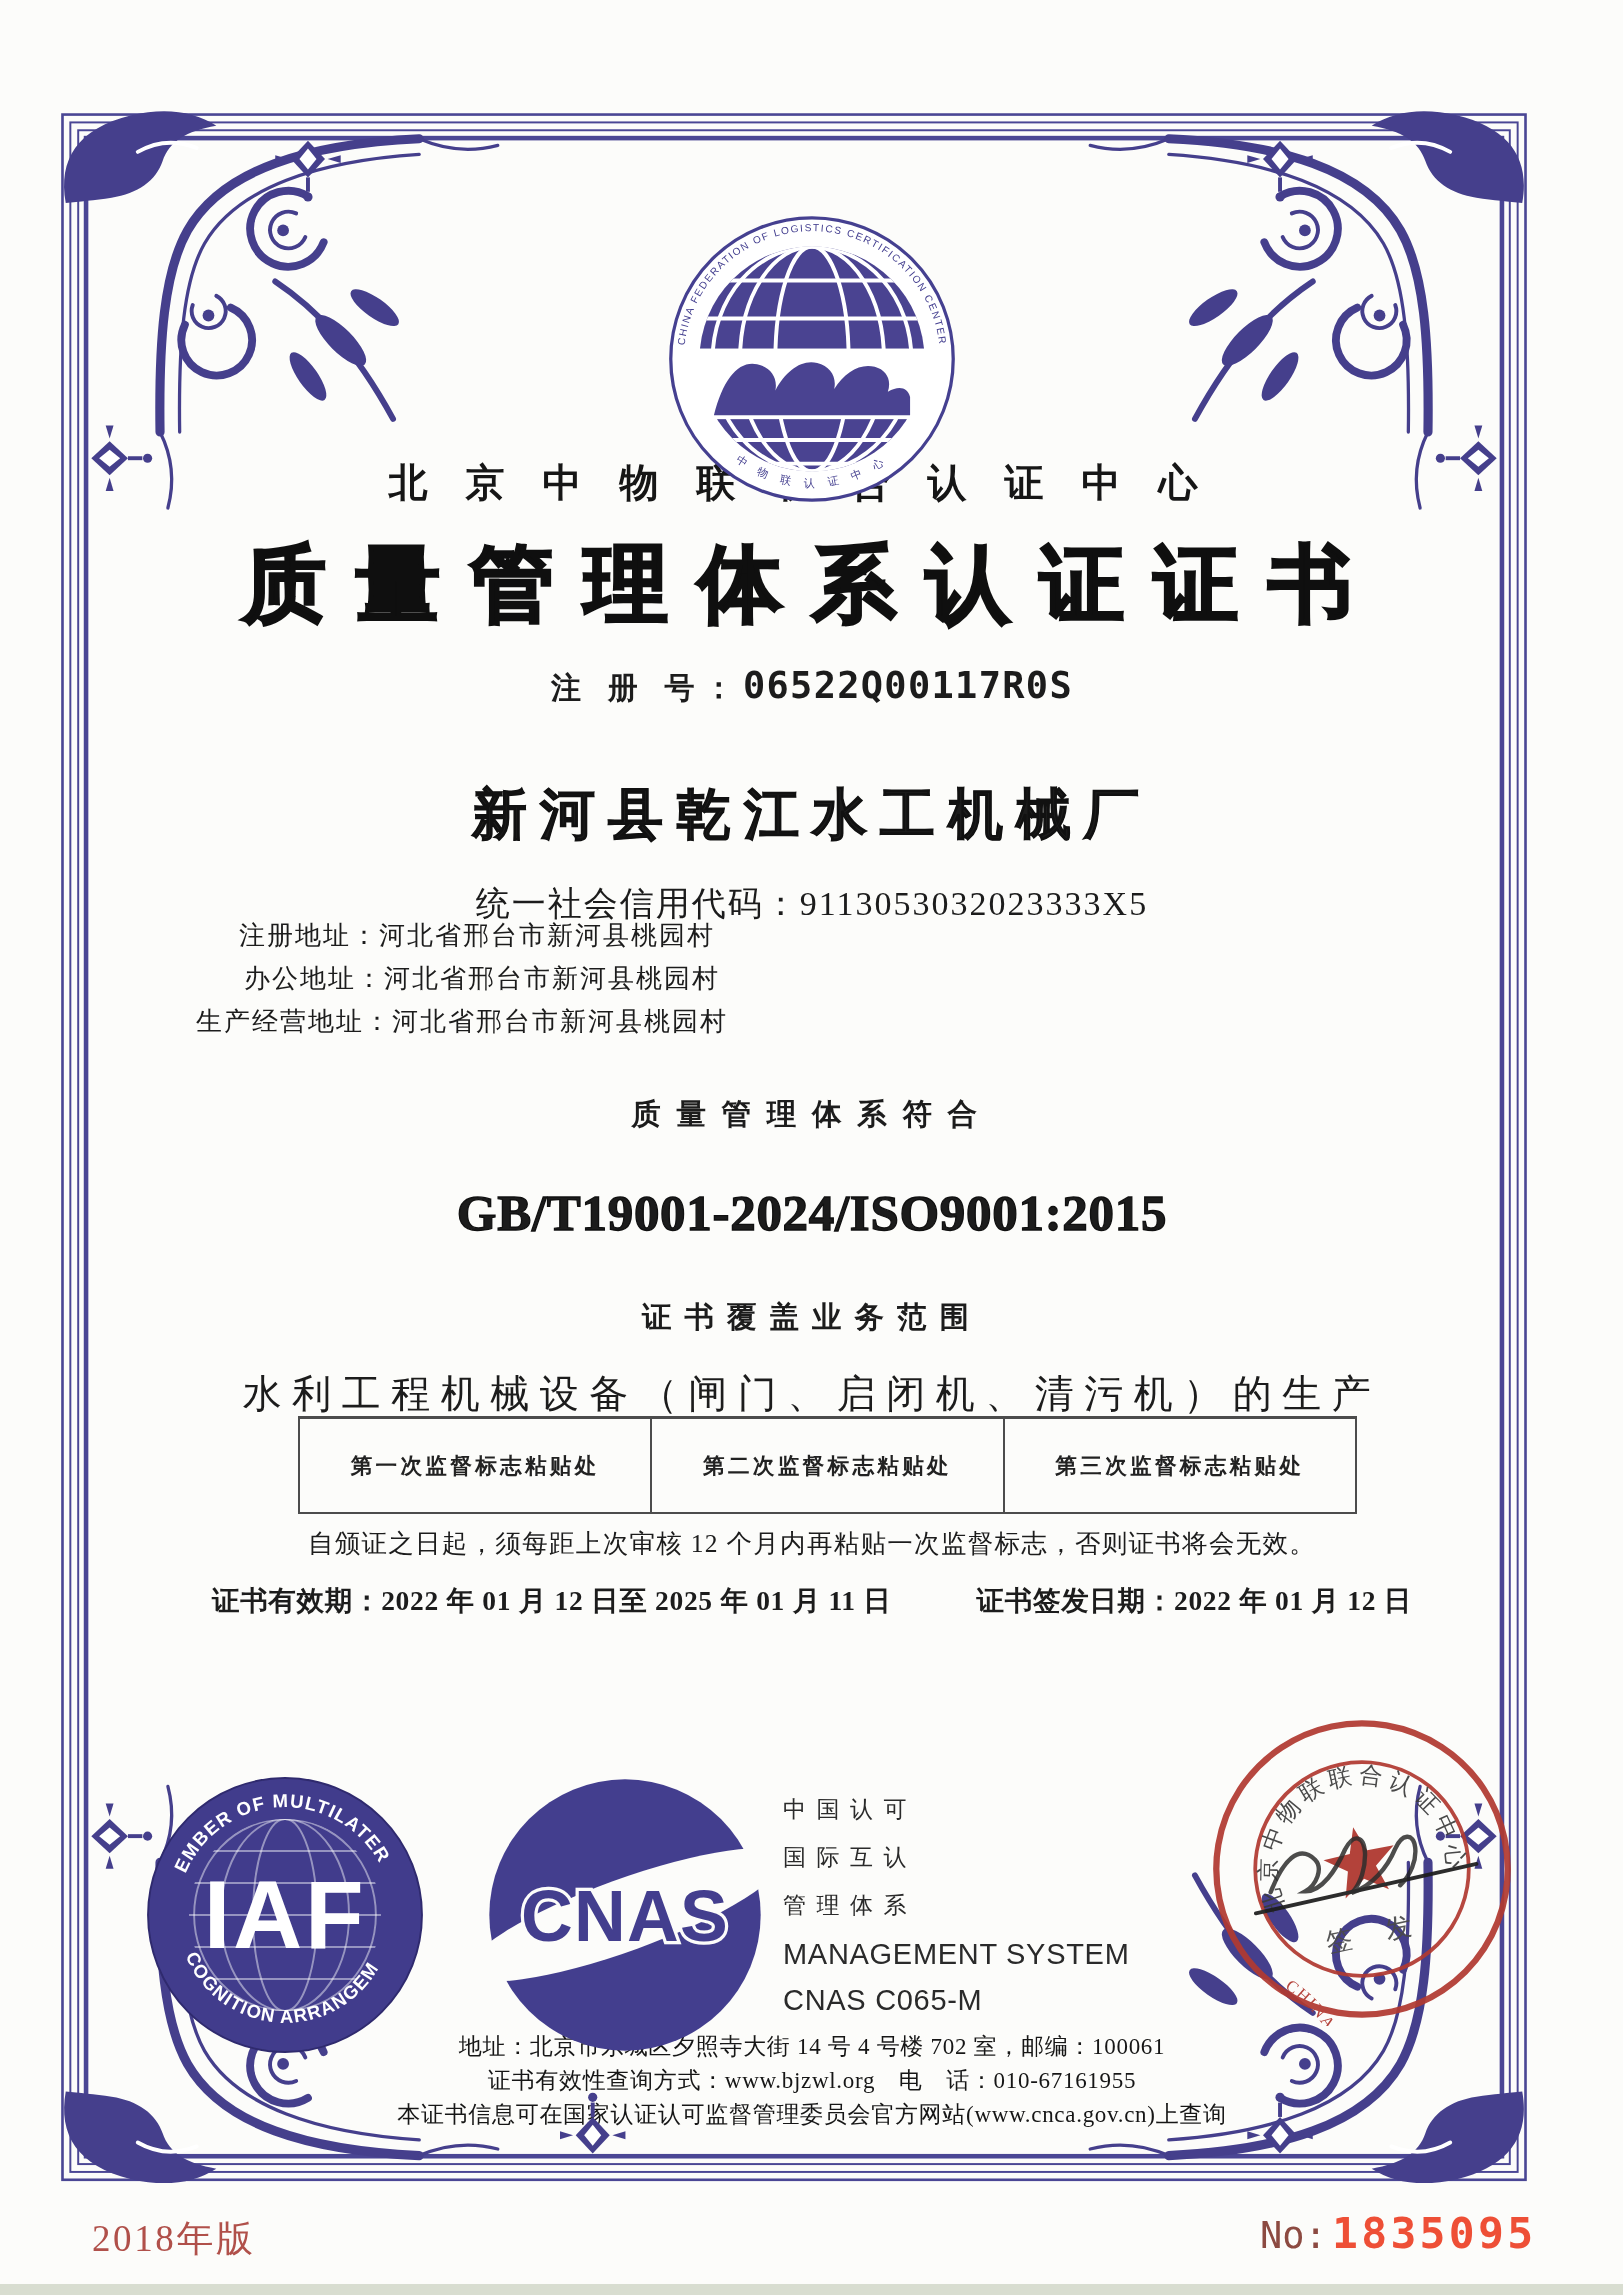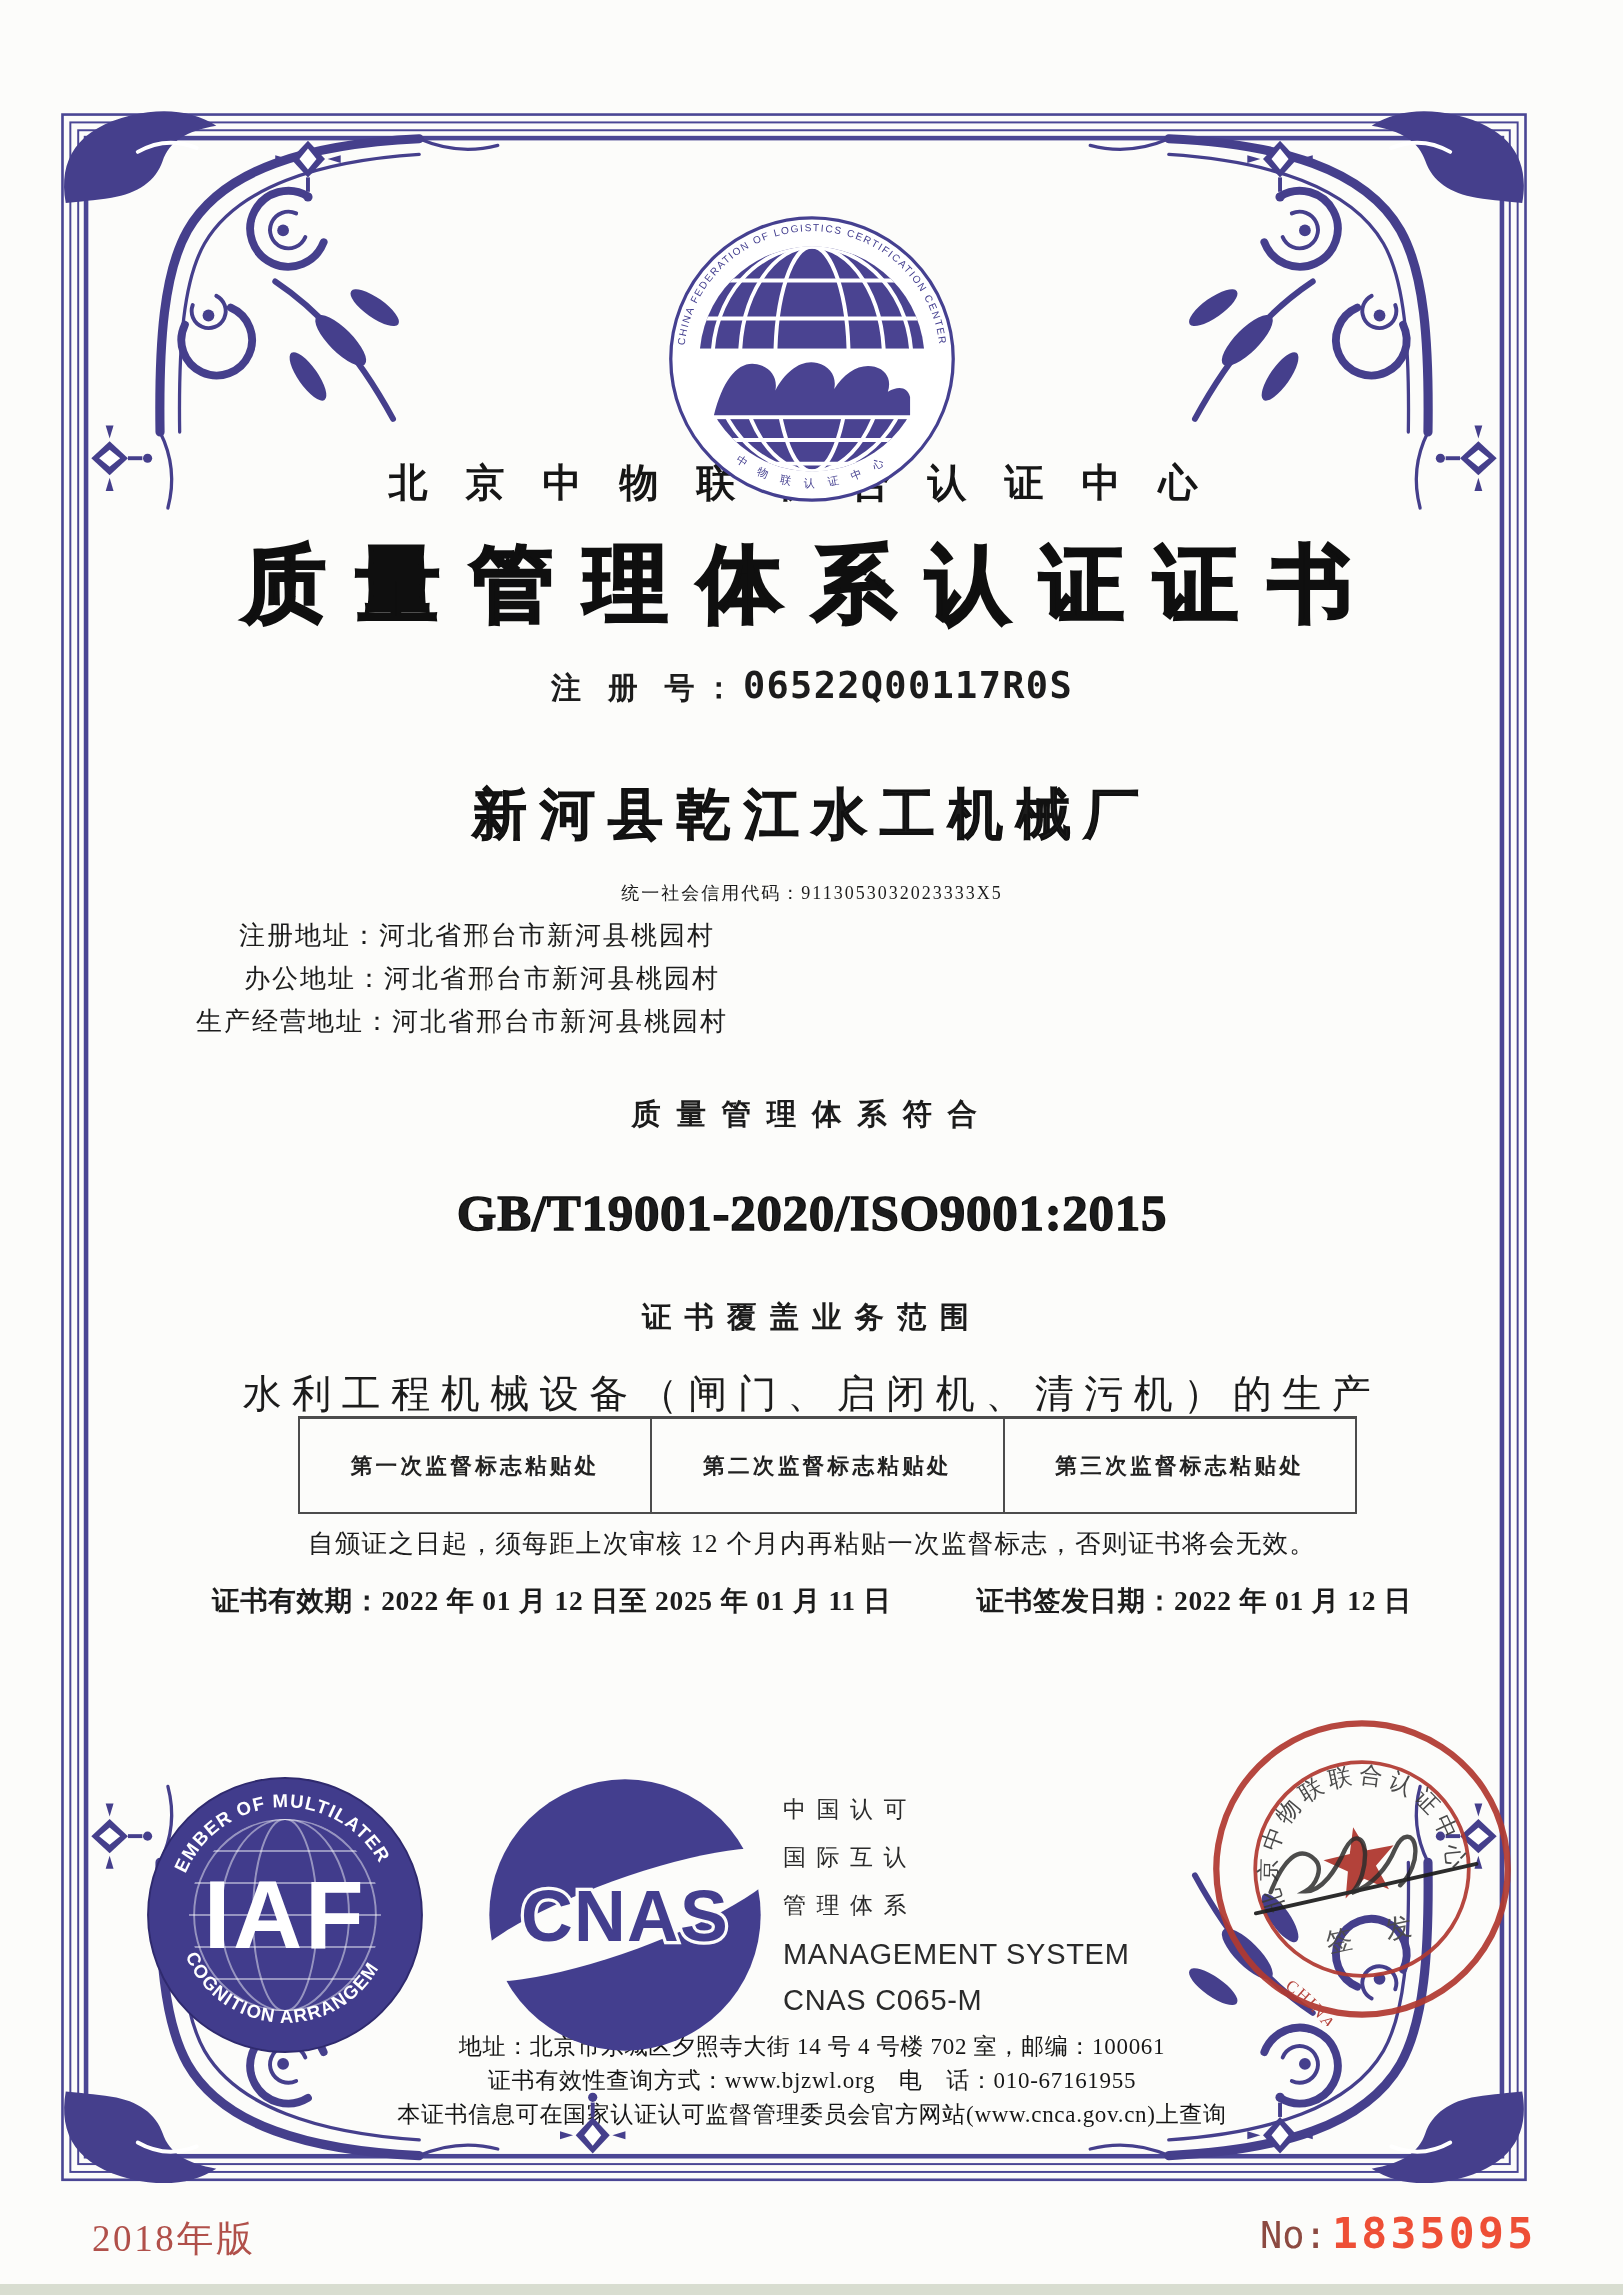--- a/index.html
+++ b/index.html
@@ -13,21 +13,21 @@
             font-weight:bold;font-size:39px;letter-spacing:38px;color:#161616;}
   .cert-title{top:528px;font-weight:bold;font-size:84px;letter-spacing:30px;
               color:#0f0f0f;-webkit-text-stroke:2.6px #0f0f0f;}
   .reg-line{top:664px;display:flex;justify-content:center;align-items:baseline;width:100%;}
   .reg-label{font-family:"Liberation Sans","DejaVu Sans",sans-serif;font-weight:bold;
              font-size:30px;letter-spacing:9.2px;}
   .reg-number{font-family:"DejaVu Sans Mono","Liberation Mono",monospace;font-weight:bold;
               font-size:37px;letter-spacing:1.3px;}
   .company-name{top:778px;font-weight:bold;font-size:55px;letter-spacing:13px;
                 -webkit-text-stroke:1px #111;}
-  .credit-line{top:881px;font-size:18px;letter-spacing:2px;}
+  .credit-line{top:881px;font-size:34px;letter-spacing:2px;}
   .addr{left:196px;font-size:26px;letter-spacing:2px;}
   .addr-1{top:918px;margin-left:43px;} .addr-2{top:961px;margin-left:48px;} .addr-3{top:1004px;}
   .conform{top:1095px;font-weight:bold;font-size:29.5px;letter-spacing:15.7px;}
   .std-code{top:1184px;font-weight:bold;font-size:51px;letter-spacing:0.7px;
             -webkit-text-stroke:1.3px #101010;}
   .scope-title{top:1298px;font-weight:bold;font-size:29.5px;letter-spacing:13px;}
   .scope-line{top:1367px;font-size:39px;letter-spacing:10.5px;}
   
   .sup-table{left:298px;top:1416px;width:1055px;height:93px;display:flex;
              border:2px solid #4c4c4c;border-top-width:3.3px;background:transparent;}
@@ -156,21 +156,21 @@
     <span>注册地址：</span><span>河北省邢台市新河县桃园村</span>
   </div>
   <div class="abs addr addr-2">
     <span>办公地址：</span><span>河北省邢台市新河县桃园村</span>
   </div>
   <div class="abs addr addr-3">
     <span>生产经营地址：</span><span>河北省邢台市新河县桃园村</span>
   </div>
 
   <div class="abs ctr conform">质量管理体系符合</div>
-  <div class="abs ctr std-code">GB/T19001-2020/ISO9001:2015</div>
+  <div class="abs ctr std-code">GB/T19001-2024/ISO9001:2015</div>
   <div class="abs ctr scope-title">证书覆盖业务范围</div>
   <div class="abs ctr scope-line">水利工程机械设备（闸门、启闭机、清污机）的生产</div>
 
   <div class="abs sup-table">
     <div class="sup-cell">第一次监督标志粘贴处</div>
     <div class="sup-cell">第二次监督标志粘贴处</div>
     <div class="sup-cell">第三次监督标志粘贴处</div>
   </div>
   <div class="abs ctr sup-note">自颁证之日起，须每距上次审核 12 个月内再粘贴一次监督标志，否则证书将会无效。</div>
   <div class="abs validity-row">

